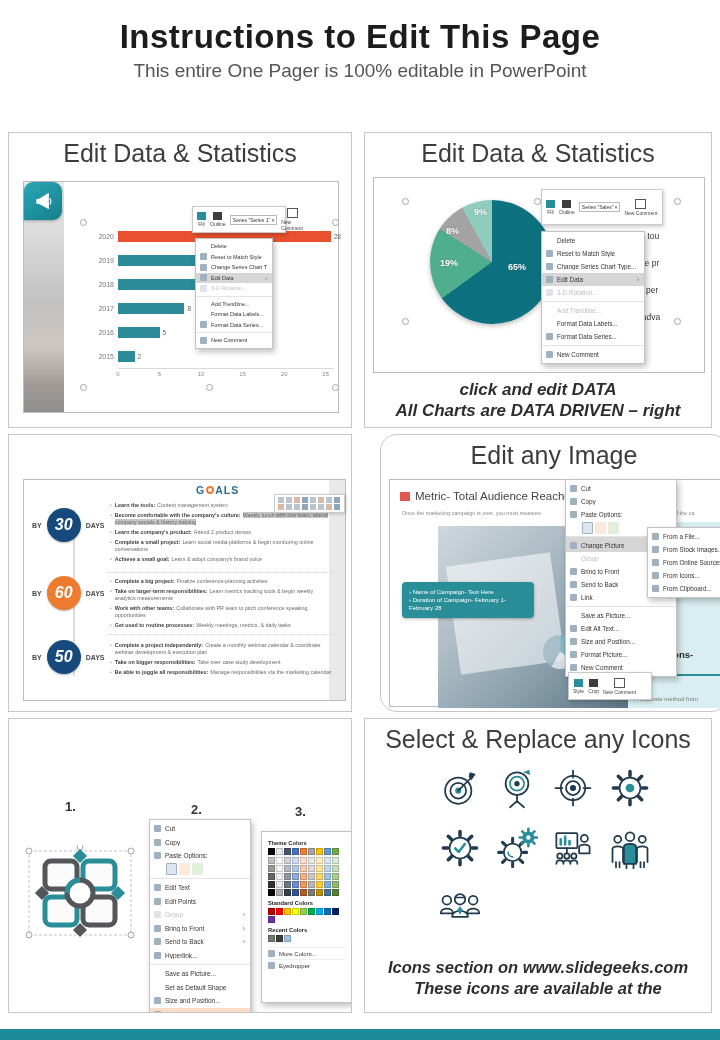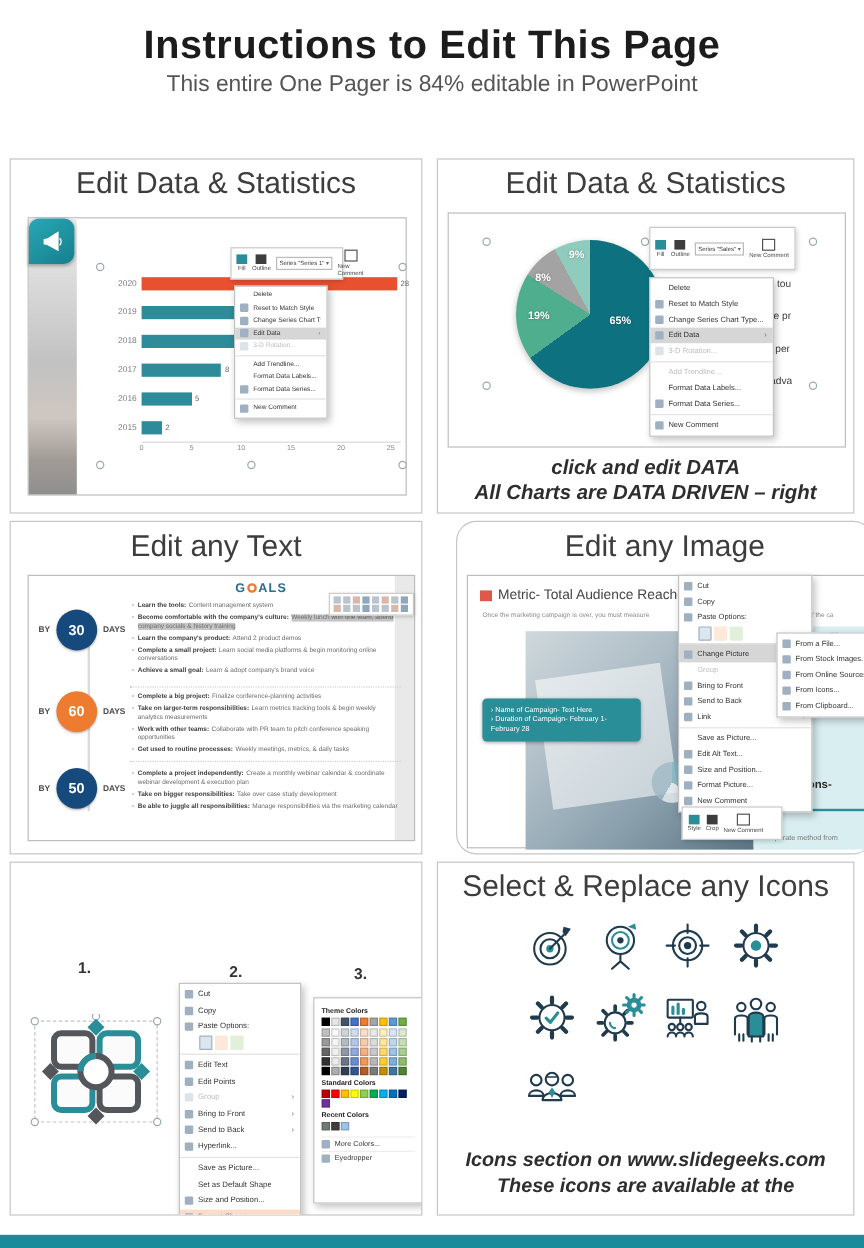--- a/index.html
+++ b/index.html
@@ -66,22 +66,22 @@
   .lg-dot{width:6px;height:6px;margin-right:4px;flex:none;}
   .lg-txt{font-size:8.5px;color:#3a3a3a;white-space:nowrap;overflow:hidden;}
   #p2-banner{position:absolute;background:#16808d;color:#fff;font-weight:bold;font-size:8.5px;
      display:flex;align-items:center;padding-left:8px;z-index:4;}
   .caption{position:absolute;width:100%;text-align:center;font-weight:bold;font-style:italic;
      font-size:17px;color:#2e2e2e;line-height:1.25;}
   
   .tl-line{position:absolute;width:2px;background:#dcdcdc;}
   .tgroup{position:absolute;display:flex;align-items:center;z-index:2;}
   .tg-by,.tg-unit{font-size:7px;font-weight:bold;color:#4a4a4a;}
-  .tcircle{width:34px;height:34px;border-radius:50%;color:#fff;font-weight:bold;font-size:12px;
-      display:flex;align-items:center;justify-content:center;margin:0 5px;box-shadow:0 1px 2px rgba(0,0,0,.3);}
+  .tcircle{width:34px;height:34px;border-radius:50%;color:#fff;font-weight:bold;font-size:16px;
+      display:flex;align-items:center;justify-content:center;margin:0 5px;box-shadow:0 1px 2px rgba(0,0,0,.3);font-style:italic;}
   .tcircle.navy{background:#174a7c;} .tcircle.orange{background:#ee7c30;}
   .tl-items{position:absolute;left:86px;width:222px;}
   .ti{display:flex;font-size:5.4px;line-height:7px;margin-bottom:3px;color:#6a6a6a;}
   .ti:before{content:"•";color:#999;margin-right:3px;font-size:5px;}
   .ti-lead{font-weight:bold;color:#404040;margin-right:2px;}
   .ti.hl-text .ti-text{background:#c6c6c6;}
   .tl-divider{position:absolute;left:84px;width:226px;border-top:1px dotted #cfcfcf;}
   #goals-title{position:absolute;font-weight:bold;font-size:10.5px;color:#2a6d8f;letter-spacing:1px;
      display:flex;align-items:center;}
   .goals-o{width:8px;height:8px;border:2px solid #ee7c30;border-radius:50%;box-sizing:border-box;margin:0 1px;}
@@ -127,21 +127,21 @@
   #megaphone-badge{position:absolute;width:38px;height:38px;border-radius:9px 9px 9px 0;
       background:linear-gradient(145deg,#2aa7b5,#157f8d);z-index:7;display:flex;align-items:center;justify-content:center;
       box-shadow:0 1px 3px rgba(0,0,0,.3);}
   #photo-strip{position:absolute;left:0;top:0;width:40px;height:100%;
       background:linear-gradient(180deg,#ededed 0%,#d6d6d6 28%,#c2c2c2 52%,#cfc7c1 72%,#a09a96 88%,#8f8f8f 100%);}
 </style>
 </head>
 <body>
 
 <div id="main-title">Instructions to Edit This Page</div>
-<div id="main-subtitle">This entire One Pager is 84% editable in PowerPoint</div>
+<div id="main-subtitle">This entire One Pager is 100% editable in PowerPoint</div>
 
 <div id="panel1" class="panel">
   <h2 class="panel-h">Edit Data &amp; Statistics</h2>
   <div class="shotbox" style="left:14px;top:48px;width:316px;height:232px;">
     <div id="photo-strip"></div>
     <div id="megaphone-badge">
       <svg width="20" height="20" viewBox="0 0 24 24">
         <path d="M4 10v5l4 1 11 6V2L8 9l-4 1z" fill="#fff" stroke="none"></path>
         <path d="M20 9a5 5 0 010 7" stroke="#fff" fill="none" stroke-width="1.5"></path>
       </svg>
@@ -397,21 +397,20 @@
         <span class="mi-arrow"></span>
       </div>
     </div>
   <div class="caption" style="top:246px;">
     <div>click and edit DATA</div>
     <div>All Charts are DATA DRIVEN – right</div>
   </div>
 </div>
 
 <div id="panel3" class="panel">
-  <h2 class="panel-h">Edit any Text</h2>
   <div class="shotbox" style="left:14px;top:44px;width:323px;height:222px;">
     <div class="doc-edge" style="right:0;top:0;width:16px;height:100%;"></div>
     <div class="tl-line" style="left:49px;top:30px;height:166px;"></div>
 
     <div id="goals-title" style="left:172px;top:4px;">
       <span>G</span>
         <span class="goals-o"></span>
         <span>ALS</span>
     </div>
 

